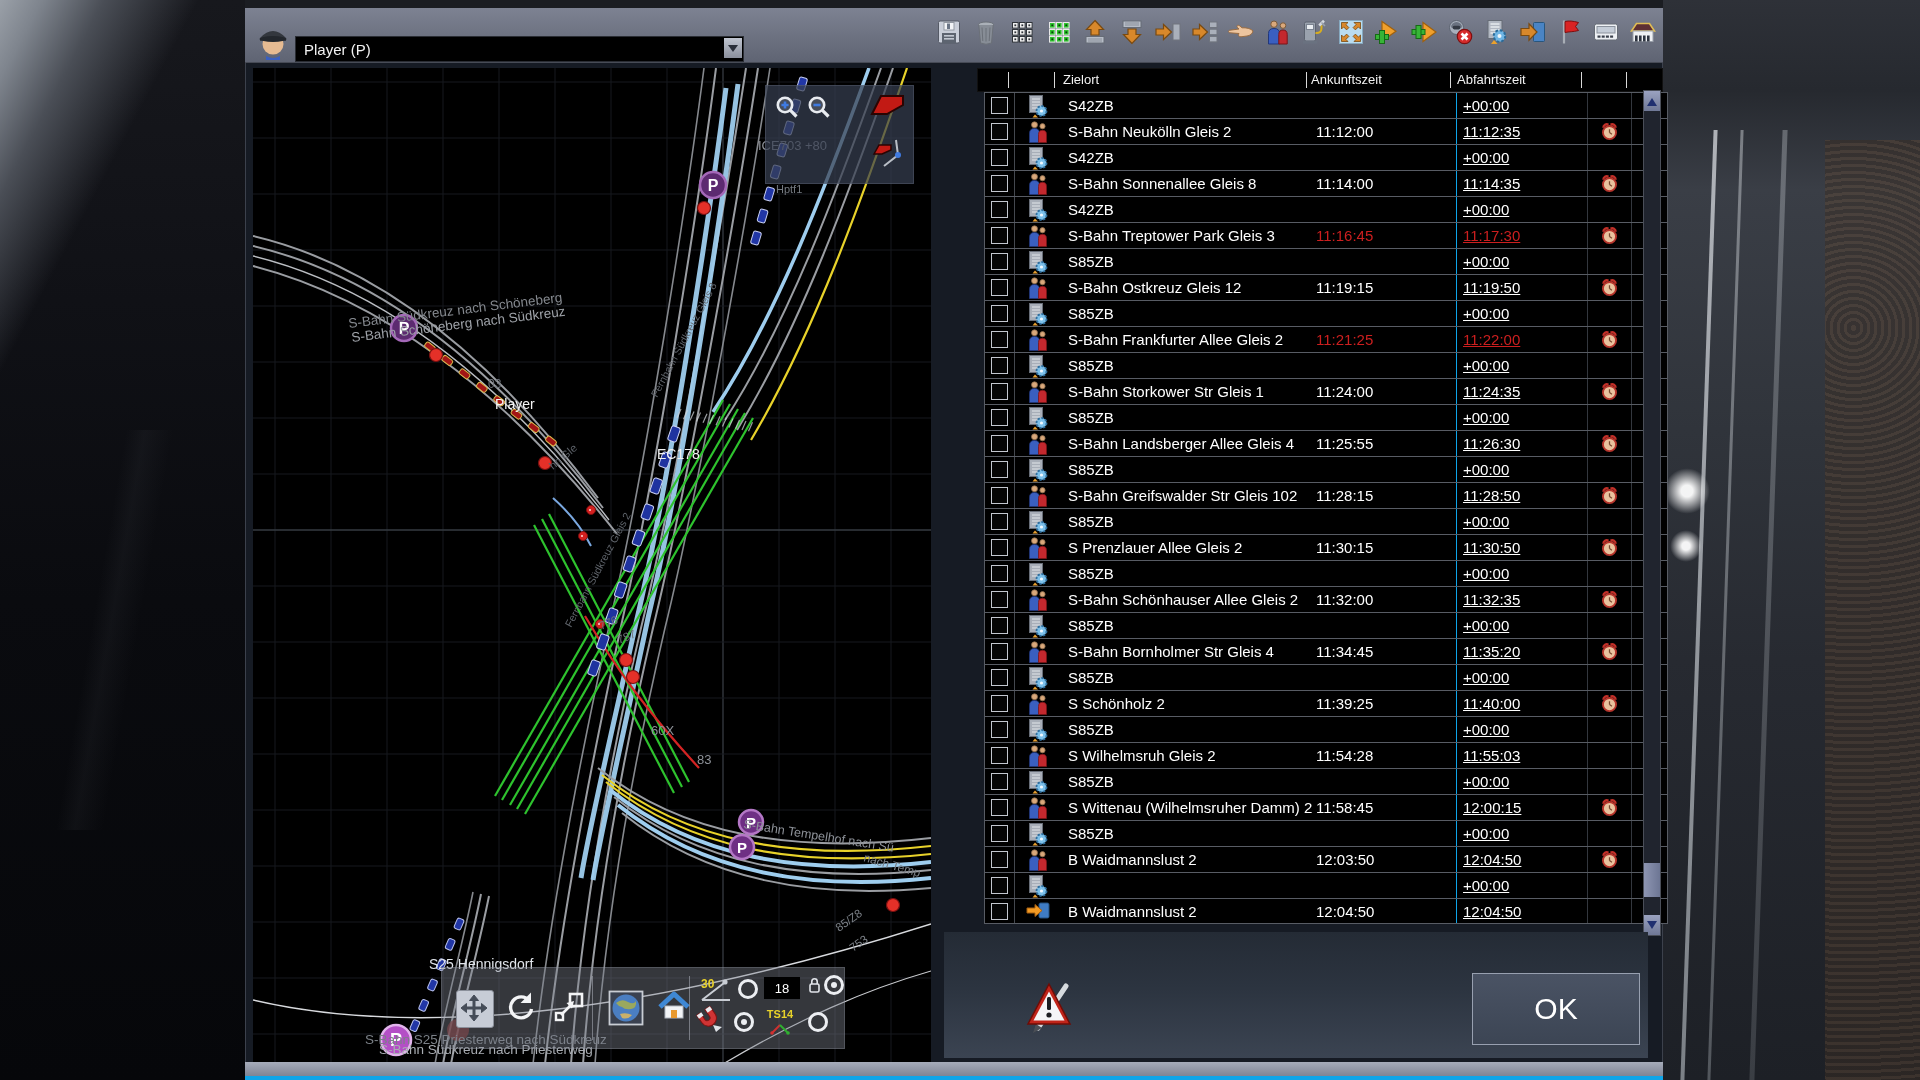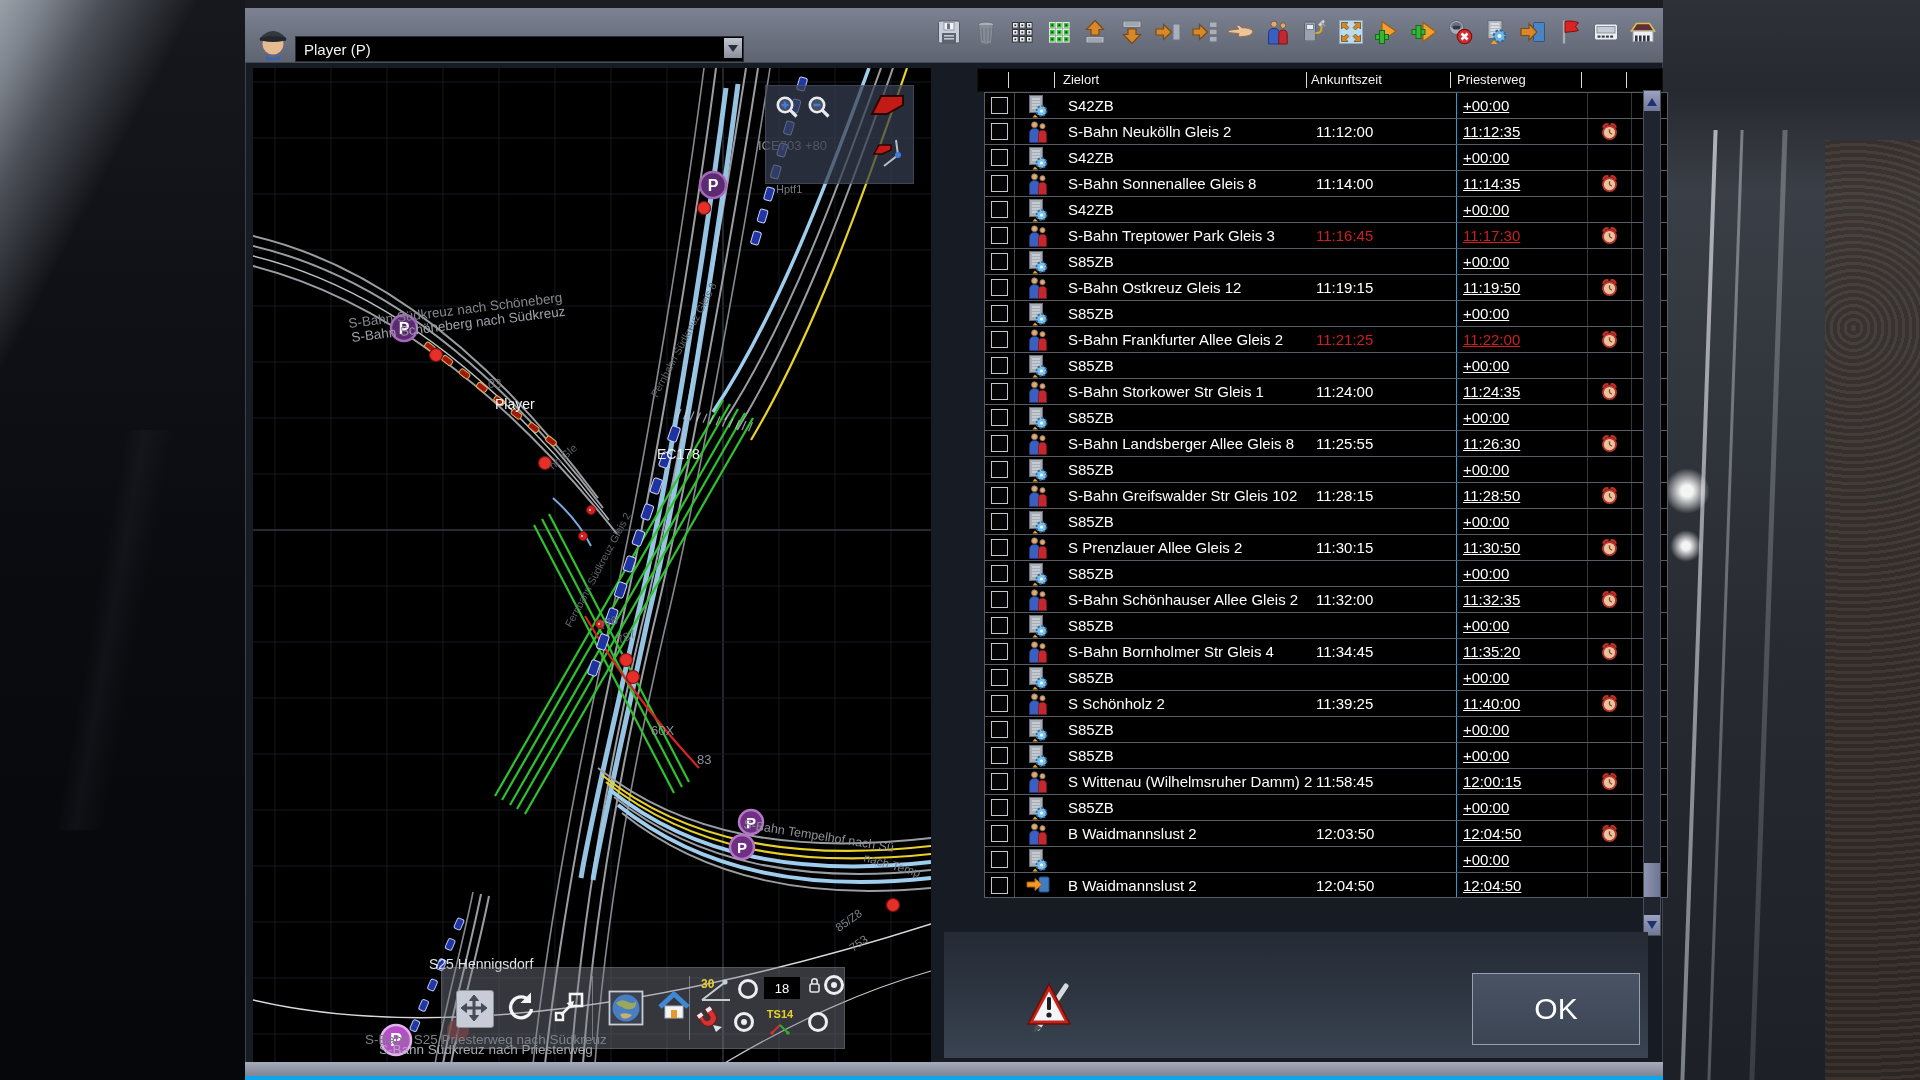--- a/index.html
+++ b/index.html
@@ -636,21 +636,21 @@
         </div>
         <div class="radio" style="left:366px;top:44px;"></div>
       </div>
     </div>
 
     <div class="thead">
       <span class="h-cb"></span>
       <span class="h-icon"></span>
       <span class="h-dest">Zielort</span>
       <span class="h-arr">Ankunftszeit</span>
-      <span class="h-dep">Priesterweg</span>
+      <span class="h-dep">Abfahrtszeit</span>
       <span class="h-bell"></span>
       <span class="h-x"></span>
     </div>
     <div id="rows">
         <div class="trow">
           <span class="cb-cell">
             <span class="cb"></span>
           </span>
           <span class="ricon-cell">
             <svg width="22" height="24" viewBox="0 0 22 24">
@@ -936,21 +936,21 @@
             <span class="cb"></span>
           </span>
           <span class="ricon-cell">
             <svg width="20" height="22" viewBox="0 0 20 22">
               <circle cx="6.5" cy="3.8" r="3" fill="#d9a87b" stroke="#8a6a4a" stroke-width=".8"></circle>
               <path d="M1.5,21.5 V12.5 Q1.5,7.5 6.5,7.5 Q11.5,7.5 11.5,12.5 V21.5 Z" fill="#3a5fc0" stroke="#22377a" stroke-width=".8"></path>
               <circle cx="14.5" cy="5.2" r="2.6" fill="#d9a87b" stroke="#8a6a4a" stroke-width=".8"></circle>
               <path d="M10.5,21.5 V13.5 Q10.5,9.3 14.5,9.3 Q18.5,9.3 18.5,13.5 V21.5 Z" fill="#c3282e" stroke="#7a1418" stroke-width=".8"></path>
             </svg>
           </span>
-          <span class="dest">S-Bahn Landsberger Allee Gleis 8</span>
+          <span class="dest">S-Bahn Landsberger Allee Gleis 4</span>
           <span class="arr">11:25:55</span>
           <span class="dep">11:26:30</span>
           <span class="bellc">
             <svg width="19" height="19" viewBox="0 0 18 18">
               <path d="M3.2,5.5 A3.2,3.2 0 0 1 8,2.6" fill="none" stroke="#c23028" stroke-width="2.2"></path>
               <path d="M10,2.6 A3.2,3.2 0 0 1 14.8,5.5" fill="none" stroke="#c23028" stroke-width="2.2"></path>
               <circle cx="9" cy="10" r="6.2" fill="#e9c29e" stroke="#b8352c" stroke-width="1.8"></circle>
               <path d="M9,10 L9,6.8 M9,10 L11.3,11.6" stroke="#7a4a30" stroke-width="1.2" fill="none"></path>
             </svg>
           </span>
@@ -1185,20 +1185,38 @@
               <rect x="2.5" y="1.5" width="13" height="17" fill="#a8aeb8" stroke="#686e78"></rect>
               <path d="M5,5 h8 M5,8 h8 M5,11 h8 M5,14 h5" stroke="#e2e6ea" stroke-width="1.2" fill="none"></path>
               <circle cx="14.5" cy="17" r="5" fill="#7cc0ea" stroke="#2f6f9f" stroke-width="1.8" stroke-dasharray="2.2 1.6"></circle>
               <circle cx="14.5" cy="17" r="1.6" fill="#f0f8fe"></circle>
               <path d="M8,20.5 L11,23.5 H5.5 Z" fill="#e8a030"></path>
             </svg>
           </span>
           <span class="dest">S85ZB</span>
           <span class="arr"></span>
           <span class="dep">+00:00</span>
+          <span class="bellc"></span>
+          <span class="xcol"></span>
+        </div>
+        <div class="trow">
+          <span class="cb-cell">
+            <span class="cb"></span>
+          </span>
+          <span class="ricon-cell">
+            <svg width="20" height="22" viewBox="0 0 20 22">
+              <circle cx="6.5" cy="3.8" r="3" fill="#d9a87b" stroke="#8a6a4a" stroke-width=".8"></circle>
+              <path d="M1.5,21.5 V12.5 Q1.5,7.5 6.5,7.5 Q11.5,7.5 11.5,12.5 V21.5 Z" fill="#3a5fc0" stroke="#22377a" stroke-width=".8"></path>
+              <circle cx="14.5" cy="5.2" r="2.6" fill="#d9a87b" stroke="#8a6a4a" stroke-width=".8"></circle>
+              <path d="M10.5,21.5 V13.5 Q10.5,9.3 14.5,9.3 Q18.5,9.3 18.5,13.5 V21.5 Z" fill="#c3282e" stroke="#7a1418" stroke-width=".8"></path>
+            </svg>
+          </span>
+          <span class="dest">S Wilhelmsruh Gleis 2</span>
+          <span class="arr">11:54:28</span>
+          <span class="dep">11:55:03</span>
           <span class="bellc"></span>
           <span class="xcol"></span>
         </div>
         <div class="trow">
           <span class="cb-cell">
             <span class="cb"></span>
           </span>
           <span class="ricon-cell">
             <svg width="22" height="24" viewBox="0 0 22 24">
               <rect x="2.5" y="1.5" width="13" height="17" fill="#a8aeb8" stroke="#686e78"></rect>

